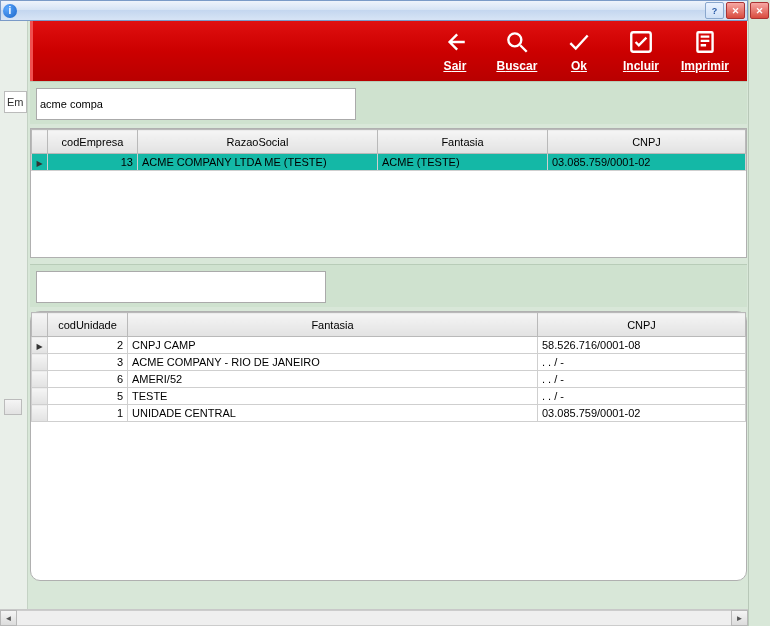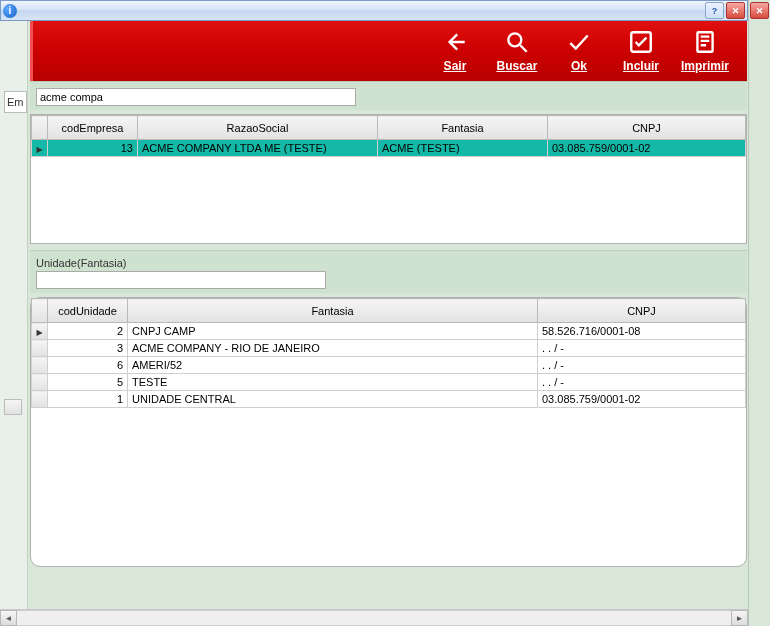--- a/index.html
+++ b/index.html
@@ -79,21 +79,21 @@
     background: #cfe2cf;
     padding: 6px 6px 4px 6px;
     border-top: 1px solid #b8ccb8;
   }
   .panel-label { color:#333; font-size:11px; margin-bottom:2px; }
   .text-input {
     width: 320px; height: 18px;
     border: 1px solid #aaa;
     background: #fff;
     font-size: 11px;
-    padding: 1px 3px;
+    padding: 15px 3px;
   }
   
   .grid-wrap {
     margin: 4px 23px 0 30px;
     background: #fff;
     border: 1px solid #b0b0b0;
   }
   .grid-wrap.g1 { height: 130px; }
   .grid-wrap.g2 { height: 270px; border-radius: 10px; }
   table.grid {
@@ -271,21 +271,20 @@
           <td>ACME (TESTE)</td>
           <td>03.085.759/0001-02</td>
         </tr>
       </tbody>
   </table>
 </div>
 
 <div class="section-gap"></div>
 
 <div class="panel-area">
-  <div class="panel-label">Unidade(Fantasia)</div>
   <input class="text-input" type="text" style="width: 290px;" value="">
 </div>
 
 <div class="grid-wrap g2">
   <table class="grid" id="grid2">
     <colgroup>
       <col style="width:16px">
         <col style="width:80px">
         <col style="width:410px">
         <col>

